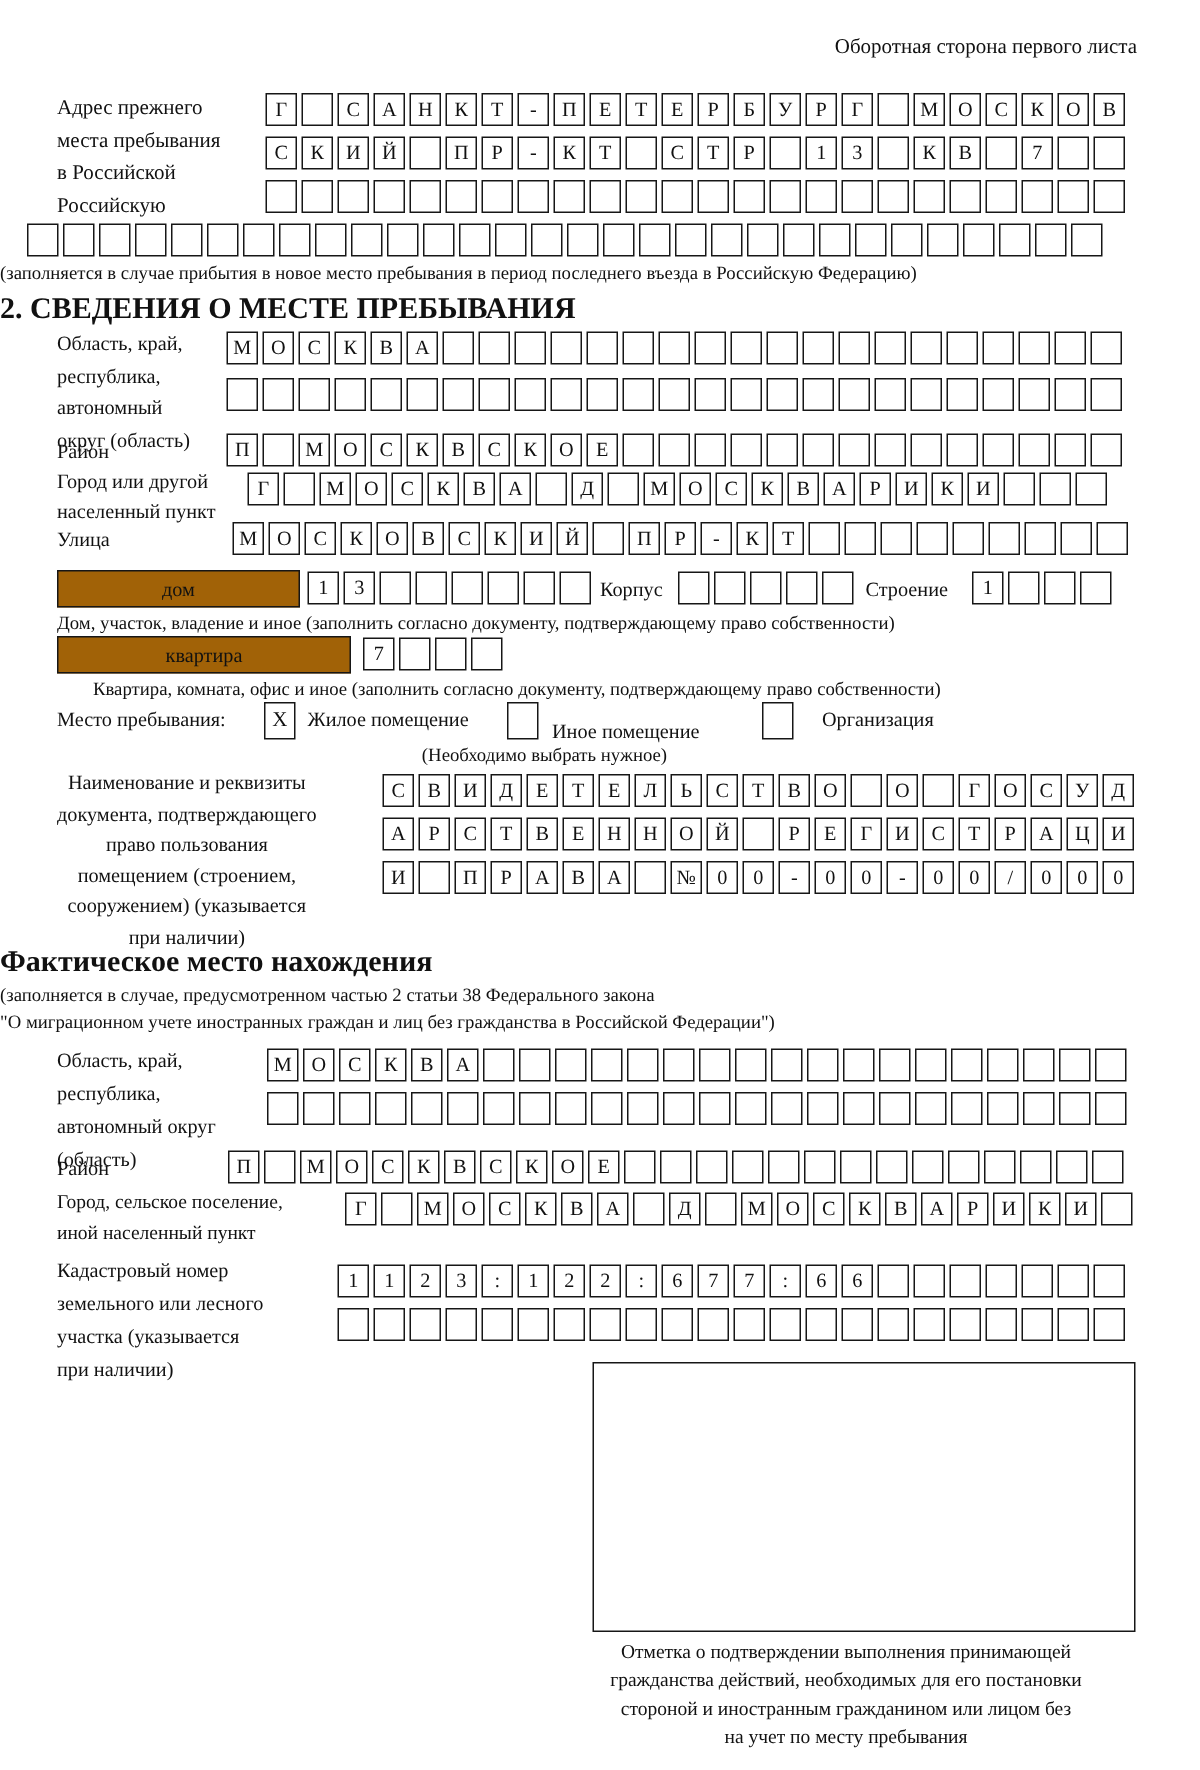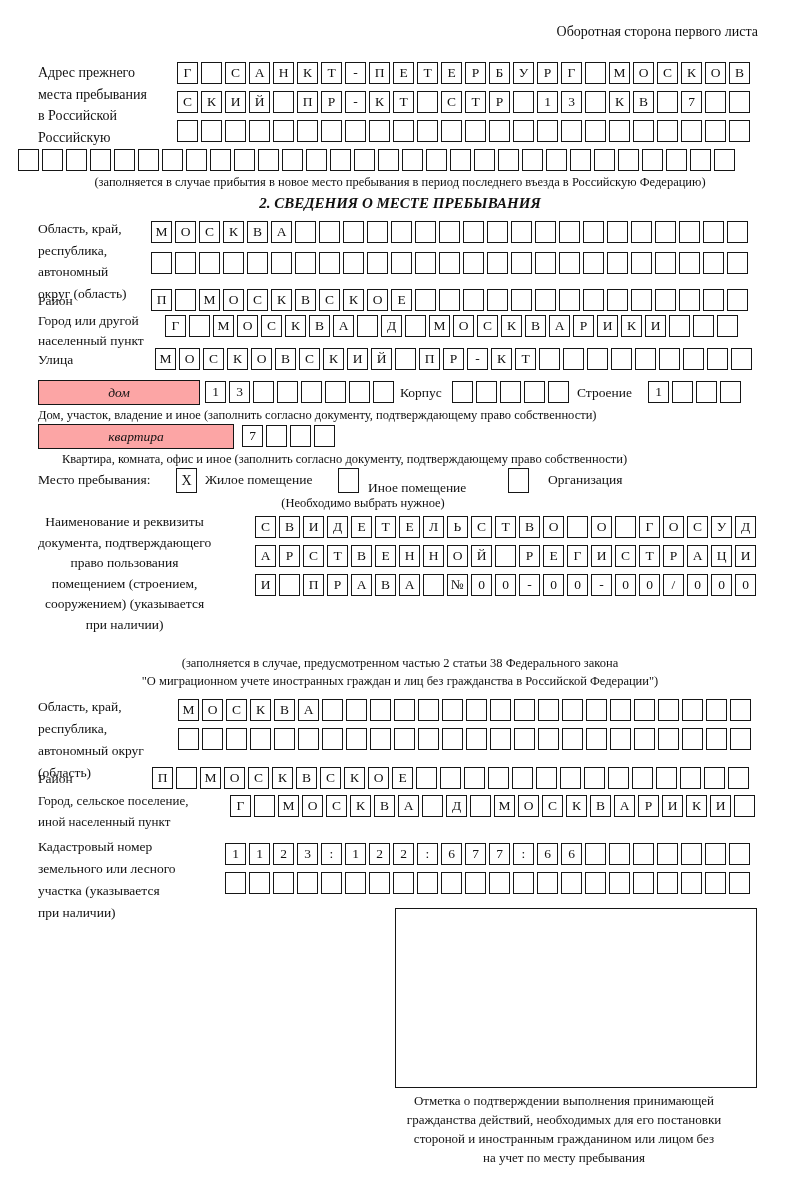--- a/index.html
+++ b/index.html
@@ -11,28 +11,27 @@
   .cell {
     box-sizing:border-box; width:21px; height:22px;
     border:1.3px solid #161616; background:#fff;
     display:flex; align-items:center; justify-content:center;
     font-size:13.5px; line-height:1;
   }
   .thick .cell { border-width:1.9px; font-weight:500; }
   .lbl { position:absolute; font-size:13.5px; }
   .lbl div { white-space:nowrap; }
   .cap { position:absolute; font-size:12.5px; white-space:nowrap; }
-  .center { left:0; width:800px; text-align:center; }
+  .center { left:0; width:800px; }
   .bold { font-weight:bold; }
-  .h2 { font-size:15px;font-style:italic; }
+  .h2 { font-size:20px; }
   .wide-box {
     position:absolute; box-sizing:border-box; border:1.4px solid #161616;
     display:flex; align-items:center; justify-content:center; font-size:13.5px;
-    background:#fca5a5;
-    font-style:italic;
+    background:#a16207;
   }
   .checkbox {
     position:absolute; box-sizing:border-box; width:21px; height:25px;
     border:1.4px solid #161616; display:flex; align-items:center; justify-content:center;
     font-size:14px; background:#fff;
   }
   .stamp-box { position:absolute; border:1.8px solid #161616; background:#fff; }
   .stamp-cap { position:absolute; font-size:13px; line-height:19px; text-align:center; }
 </style>
 </head>
@@ -429,20 +428,21 @@
       <div class="cell">0</div>
       <div class="cell">-</div>
       <div class="cell">0</div>
       <div class="cell">0</div>
       <div class="cell">/</div>
       <div class="cell">0</div>
       <div class="cell">0</div>
       <div class="cell">0</div>
     </div>
 
+  <div class="cap center bold h2" style="top:630px;">Фактическое место нахождения</div>
   <div class="cap center" style="top:656px;">(заполняется в случае, предусмотренном частью 2 статьи 38 Федерального закона</div>
   <div class="cap center" style="top:674px;">"О миграционном учете иностранных граждан и лиц без гражданства в Российской Федерации")</div>
 
   <div class="lbl" style="left:38px; top:696px; line-height:22px;">
     <div>Область, край,</div>
     <div>республика,</div>
     <div>автономный округ</div>
     <div>(область)</div>
   </div>
   <div class="row" style="left:178px; top:699px;">

